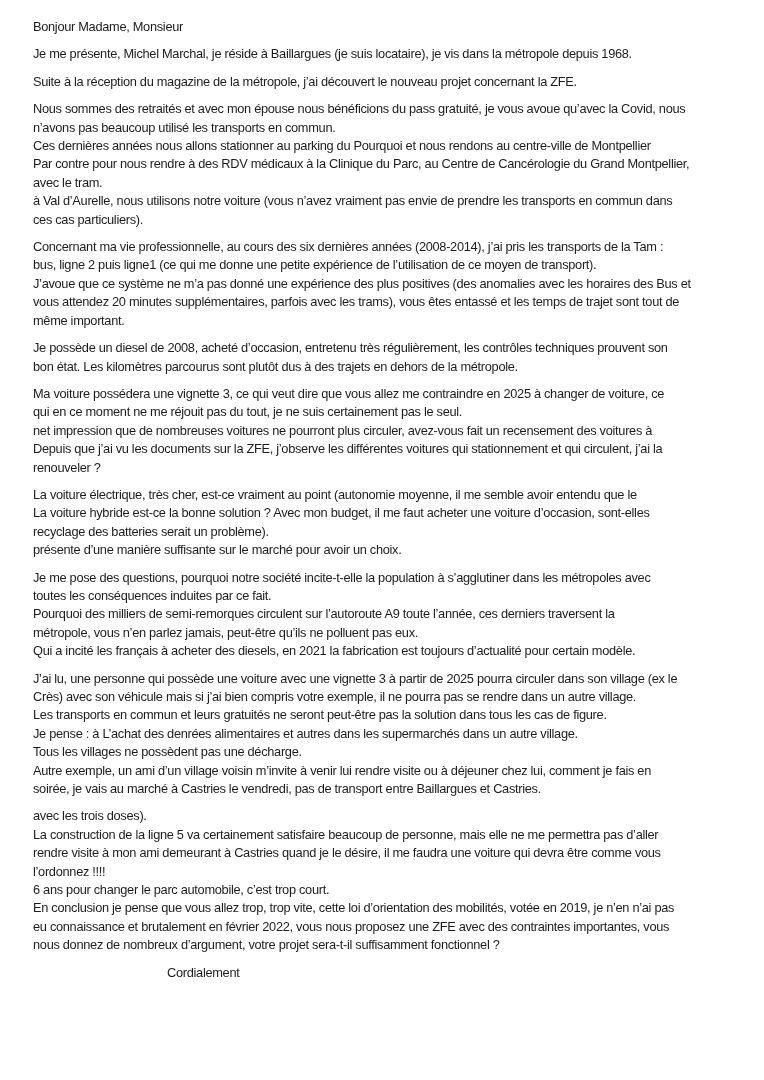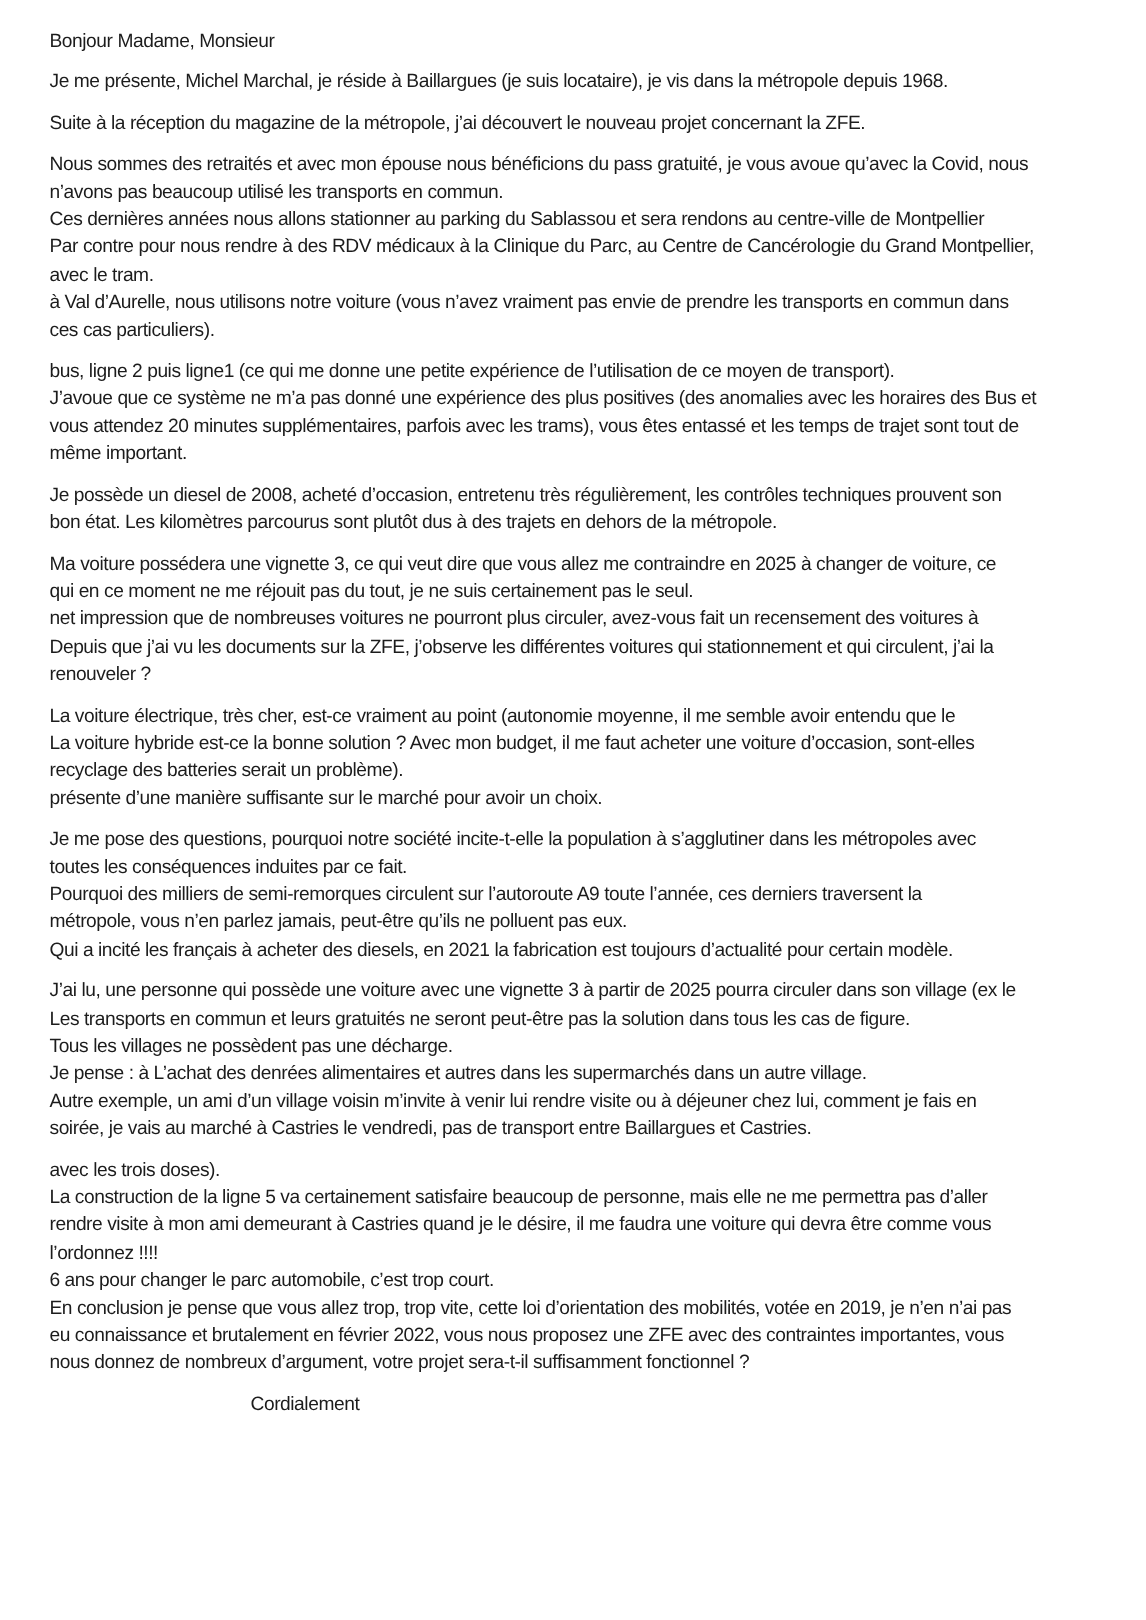--- a/index.html
+++ b/index.html
@@ -42,27 +42,28 @@
       </div>
       <div class="paragraph">
         <div class="line">Je me présente, Michel Marchal, je réside à Baillargues (je suis locataire), je vis dans la métropole depuis 1968.</div>
       </div>
       <div class="paragraph">
         <div class="line">Suite à la réception du magazine de la métropole, j’ai découvert le nouveau projet concernant la ZFE.</div>
       </div>
       <div class="paragraph">
         <div class="line">Nous sommes des retraités et avec mon épouse nous bénéficions du pass gratuité, je vous avoue qu’avec la Covid, nous</div>
         <div class="line">n’avons pas beaucoup utilisé les transports en commun.</div>
-        <div class="line">Ces dernières années nous allons stationner au parking du Sablassou et sera rendons au centre-ville de Montpellier</div>
+        <div class="line">Ces dernières années nous allons stationner au parking du Pourquoi et nous rendons au centre-ville de Montpellier</div>
         <div class="line">Par contre pour nous rendre à des RDV médicaux à la Clinique du Parc, au Centre de Cancérologie du Grand Montpellier,</div>
         <div class="line">avec le tram.</div>
         <div class="line">à Val d’Aurelle, nous utilisons notre voiture (vous n’avez vraiment pas envie de prendre les transports en commun dans</div>
         <div class="line">ces cas particuliers).</div>
       </div>
       <div class="paragraph">
+        <div class="line">Concernant ma vie professionnelle, au cours des six dernières années (2008-2014), j’ai pris les transports de la Tam :</div>
         <div class="line">bus, ligne 2 puis ligne1 (ce qui me donne une petite expérience de l’utilisation de ce moyen de transport).</div>
         <div class="line">J’avoue que ce système ne m’a pas donné une expérience des plus positives (des anomalies avec les horaires des Bus et</div>
         <div class="line">vous attendez 20 minutes supplémentaires, parfois avec les trams), vous êtes entassé et les temps de trajet sont tout de</div>
         <div class="line">même important.</div>
       </div>
       <div class="paragraph">
         <div class="line">Je possède un diesel de 2008, acheté d’occasion, entretenu très régulièrement, les contrôles techniques prouvent son</div>
         <div class="line">bon état. Les kilomètres parcourus sont plutôt dus à des trajets en dehors de la métropole.</div>
       </div>
       <div class="paragraph">
@@ -80,23 +81,24 @@
       </div>
       <div class="paragraph">
         <div class="line">Je me pose des questions, pourquoi notre société incite-t-elle la population à s’agglutiner dans les métropoles avec</div>
         <div class="line">toutes les conséquences induites par ce fait.</div>
         <div class="line">Pourquoi des milliers de semi-remorques circulent sur l’autoroute A9 toute l’année, ces derniers traversent la</div>
         <div class="line">métropole, vous n’en parlez jamais, peut-être qu’ils ne polluent pas eux.</div>
         <div class="line">Qui a incité les français à acheter des diesels, en 2021 la fabrication est toujours d’actualité pour certain modèle.</div>
       </div>
       <div class="paragraph">
         <div class="line">J’ai lu, une personne qui possède une voiture avec une vignette 3 à partir de 2025 pourra circuler dans son village (ex le</div>
+        <div class="line">Crès) avec son véhicule mais si j’ai bien compris votre exemple, il ne pourra pas se rendre dans un autre village.</div>
         <div class="line">Les transports en commun et leurs gratuités ne seront peut-être pas la solution dans tous les cas de figure.</div>
+        <div class="line">Je pense : à L’achat des denrées alimentaires et autres dans les supermarchés dans un autre village.</div>
         <div class="line">Tous les villages ne possèdent pas une décharge.</div>
-        <div class="line">Je pense : à L’achat des denrées alimentaires et autres dans les supermarchés dans un autre village.</div>
         <div class="line">Autre exemple, un ami d’un village voisin m’invite à venir lui rendre visite ou à déjeuner chez lui, comment je fais en</div>
         <div class="line">soirée, je vais au marché à Castries le vendredi, pas de transport entre Baillargues et Castries.</div>
       </div>
       <div class="paragraph">
         <div class="line">avec les trois doses).</div>
         <div class="line">La construction de la ligne 5 va certainement satisfaire beaucoup de personne, mais elle ne me permettra pas d’aller</div>
         <div class="line">rendre visite à mon ami demeurant à Castries quand je le désire, il me faudra une voiture qui devra être comme vous</div>
         <div class="line">l’ordonnez !!!!</div>
         <div class="line">6 ans pour changer le parc automobile, c’est trop court.</div>
         <div class="line">En conclusion je pense que vous allez trop, trop vite, cette loi d’orientation des mobilités, votée en 2019, je n’en n’ai pas</div>

